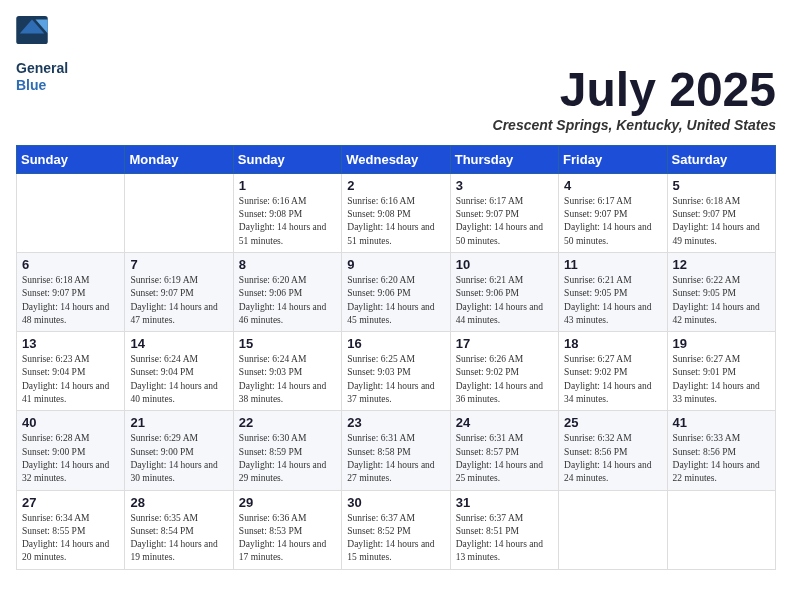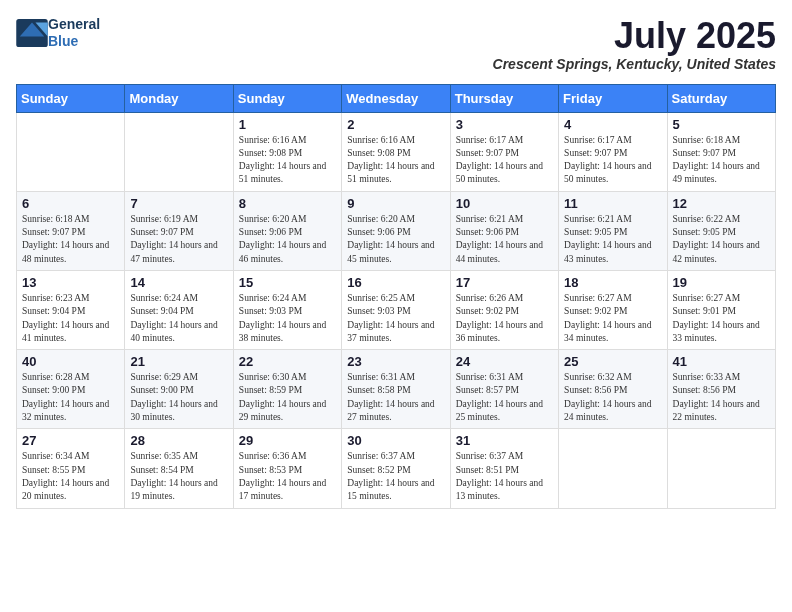--- a/index.html
+++ b/index.html
@@ -11,56 +11,58 @@
       padding: 16px;
     }
     .header {
       display: flex;
       justify-content: space-between;
       align-items: flex-start;
       margin-bottom: 12px;
     }
     .logo {
       display: flex;
-      align-items: center;
-      gap: 0;
+      align-items: flex-start;
+      gap: 16px;
+      flex-direction: column;
     }
     .logo-text {
       font-size: 14px;
       font-weight: bold;
       color: #1a1a2e;
       line-height: 1.2;
     }
     .logo-blue { color: #2e6db4; }
     .logo-icon {
       width: 32px;
       height: 28px;
     }
     .title-block {
       text-align: right;
     }
     .month-title {
-      font-size: 36px;
+      font-size: 48px;
       font-weight: bold;
       color: #1a1a2e;
       line-height: 1.1;
+      margin-top: 48px;
     }
     .location {
       font-size: 14px;
       color: #333;
       font-weight: bold;
       font-style: italic;
     }
     .calendar {
       width: 100%;
       border-collapse: collapse;
       border: 1px solid #ccc;
     }
     .calendar th {
-      background: #3b82f6;
+      background: #1d4ed8;
       color: #fff;
       font-size: 13px;
       font-weight: bold;
       padding: 6px 4px;
       text-align: left;
       border: 1px solid #2560a0;
     }
     .calendar td {
       width: 107px;
       vertical-align: top;

